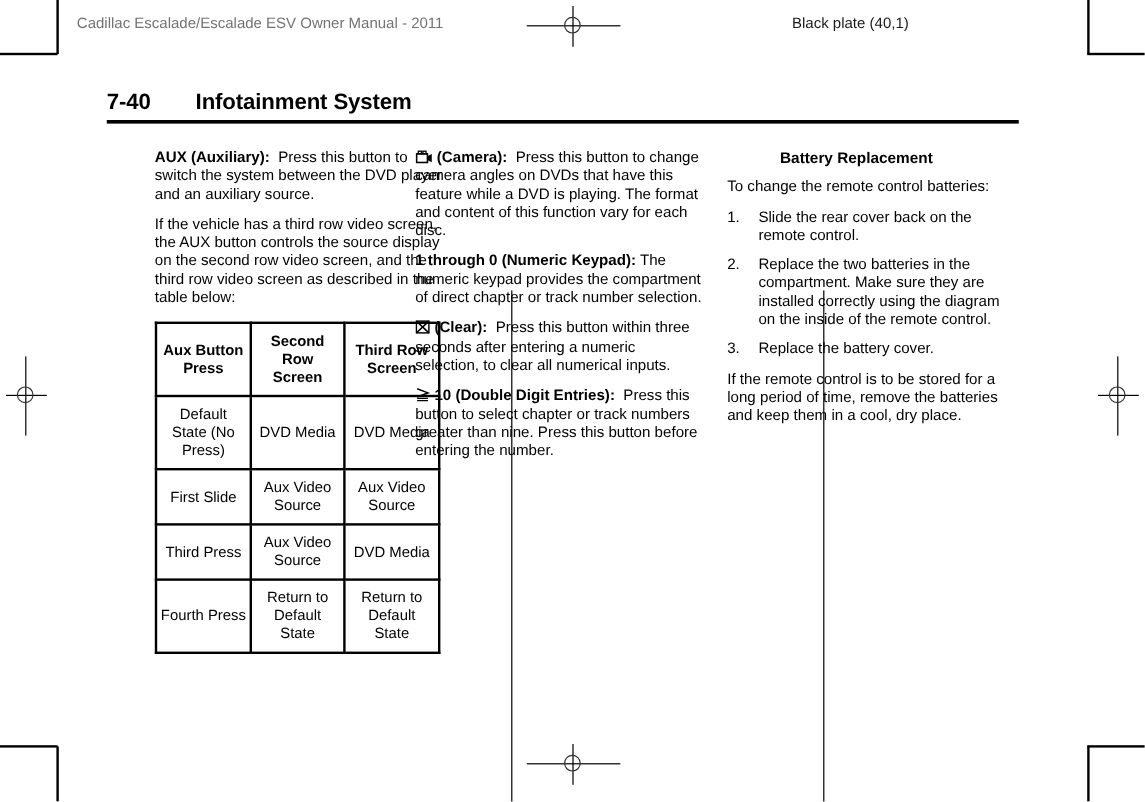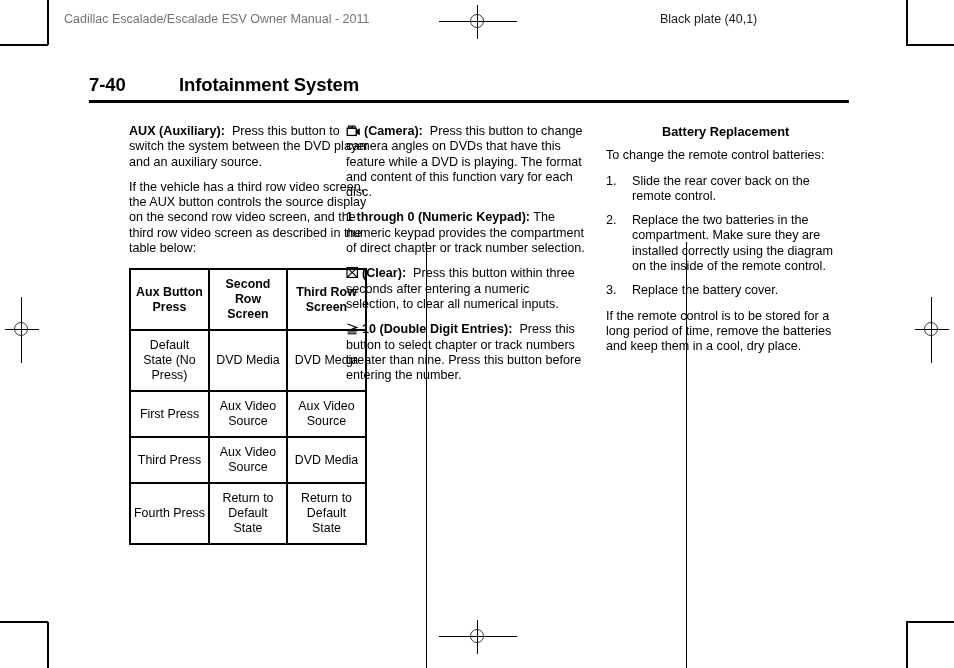--- a/index.html
+++ b/index.html
@@ -82,21 +82,20 @@
     left: 89px;
     top: 74px;
     width: 760px;
   }
   .title-row {
     display: flex;
     align-items: baseline;
     font-weight: bold;
     font-size: 18.5px;
     letter-spacing: -0.1px;
-    gap: 16px;
   }
   .title-num { width: 74px; }
   .title-text { }
   .title-rule {
     margin-top: 4px;
     height: 3px;
     background: #000;
     width: 760px;
   }
 
@@ -125,21 +124,21 @@
   .divider.d1 { left: 337px; top: 118px; height: 472px; }
   .divider.d2 { left: 597px; top: 118px; height: 472px; }
 
   p { margin: 0 0 10px 0; }
   p:last-child { margin-bottom: 0; }
 
   .lead { font-weight: bold; }
   .subhead {
     font-weight: bold;
     font-size: 12.8px;
-    margin: 0 0 9px 16px;
+    margin: 0 0 9px 4px;
     padding-left: 40px;
   }
 
   
   ol.steps {
     margin: 0 0 10px 0;
     padding: 0;
     list-style: none;
   }
   ol.steps li {
@@ -256,21 +255,21 @@
           <th>Third Row Screen</th>
         </tr>
       </thead>
       <tbody>
         <tr>
           <td>Default State (No Press)</td>
           <td>DVD Media</td>
           <td>DVD Media</td>
         </tr>
         <tr>
-          <td>First Press</td>
+          <td>First Slide</td>
           <td>Aux Video Source</td>
           <td>Aux Video Source</td>
         </tr>
         <tr>
           <td>Third Press</td>
           <td>Aux Video Source</td>
           <td>DVD Media</td>
         </tr>
         <tr>
           <td>Fourth Press</td>

